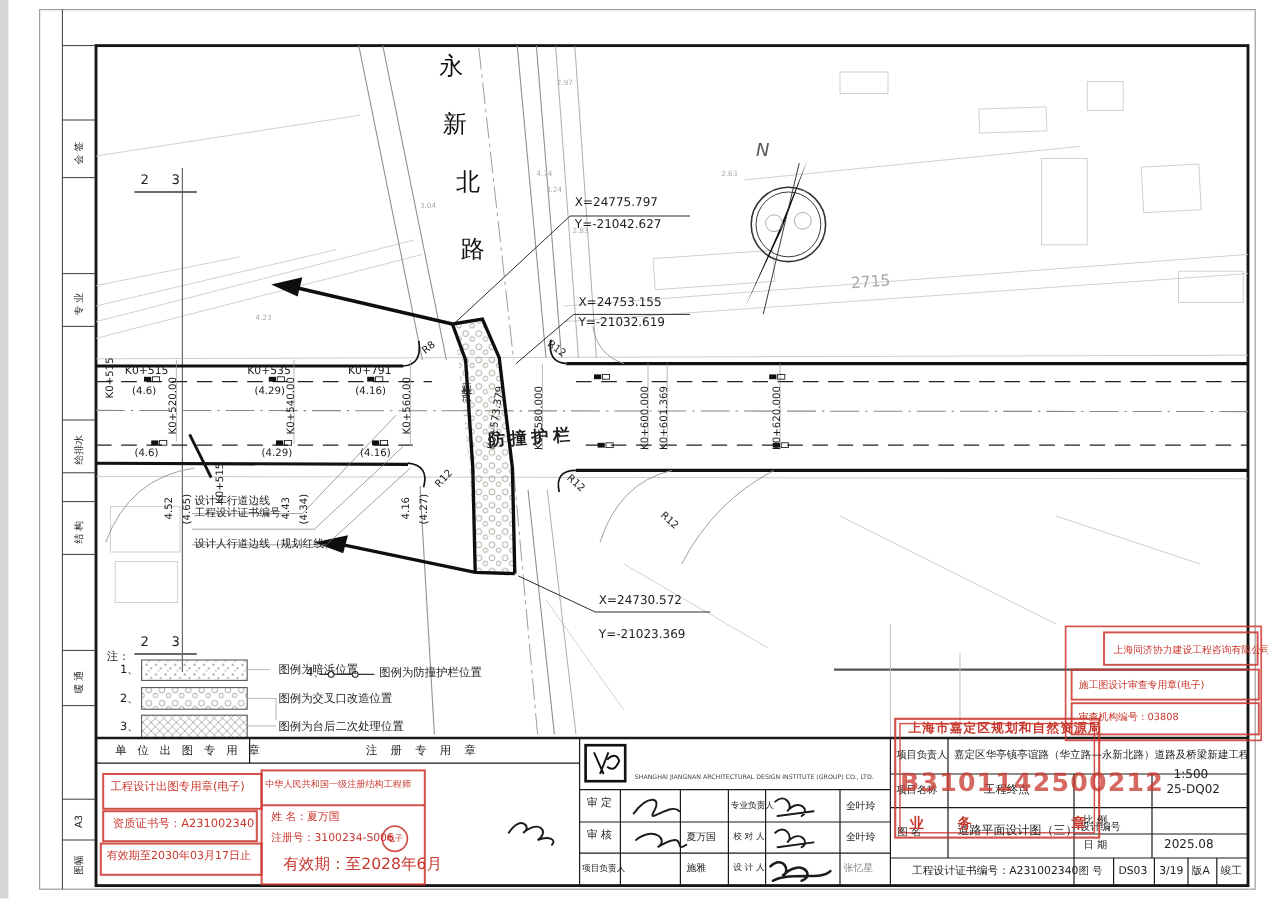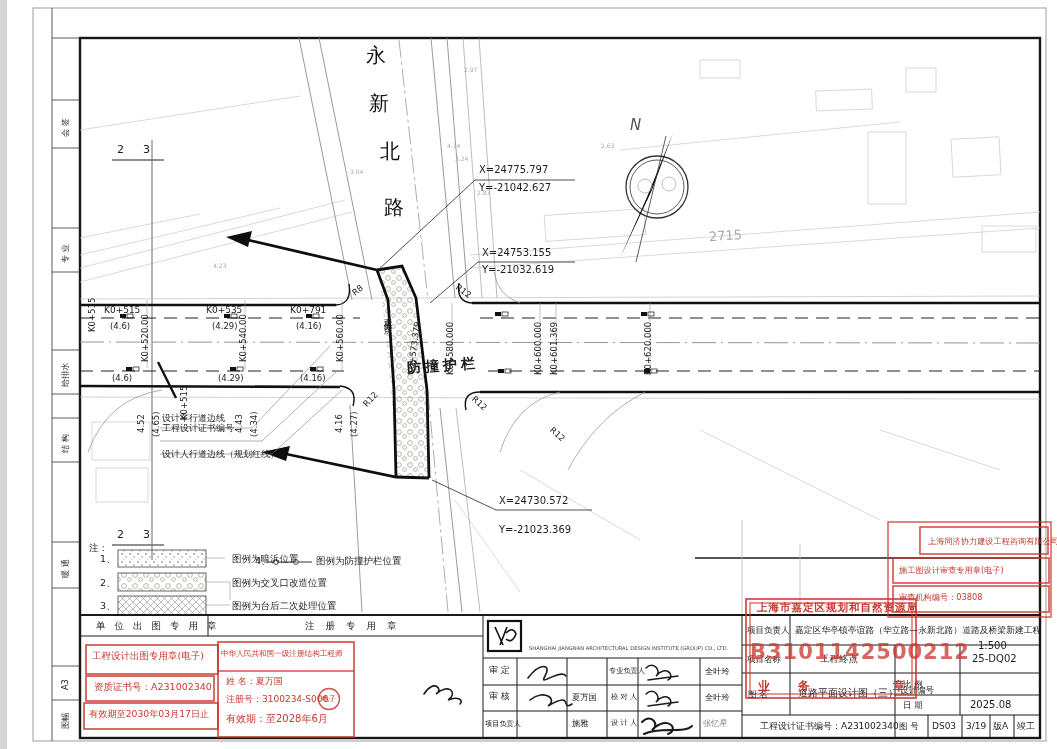--- a/index.html
+++ b/index.html
@@ -348,21 +348,21 @@
 <span class="lbl s95" style="left:305px;top:621px;letter-spacing:4px">注 册 专 用 章</span>
 
 <span class="stamptx s95" style="left:92px;top:651px">工程设计出图专用章(电子)</span>
 <span class="stamptx s95" style="left:94px;top:682px">资质证书号：A231002340</span>
 <span class="stamptx" style="left:89px;top:709px;font-size:9.2px">有效期至2030年03月17日止</span>
 
 <span class="stamptx" style="left:221px;top:650px;font-size:7.6px">中华人民共和国一级注册结构工程师</span>
 <span class="stamptx" style="left:226px;top:677px;font-size:9px">姓  名：夏万国</span>
 <span class="stamptx" style="left:226px;top:695px;font-size:9px">注册号：3100234-S006</span>
 <span class="stamptx" style="left:322px;top:696px;font-size:7px">电子</span>
-<span class="stamptx" style="left:226px;top:714px;font-size:10px">有效期：至2028年6月</span>
+<span class="stamptx" style="left:236px;top:714px;font-size:13px">有效期：至2028年6月</span>
 
 <span class="lbl" style="left:529px;top:646px;font-size:5.2px;color:#444">SHANGHAI JIANGNAN ARCHITECTURAL DESIGN INSTITUTE (GROUP) CO., LTD.</span>
 
 <span class="lbl" style="left:489px;top:666px">审  定</span>
 <span class="lbl" style="left:489px;top:692px">审  核</span>
 <span class="lbl s7" style="left:485px;top:720px">项目负责人</span>
 <span class="lbl s8" style="left:572px;top:667px"></span>
 <span class="lbl s8" style="left:572px;top:693px">夏万国</span>
 <span class="lbl s8" style="left:572px;top:719px">施雅</span>
 <span class="lbl s7" style="left:609px;top:667px">专业负责人</span>

